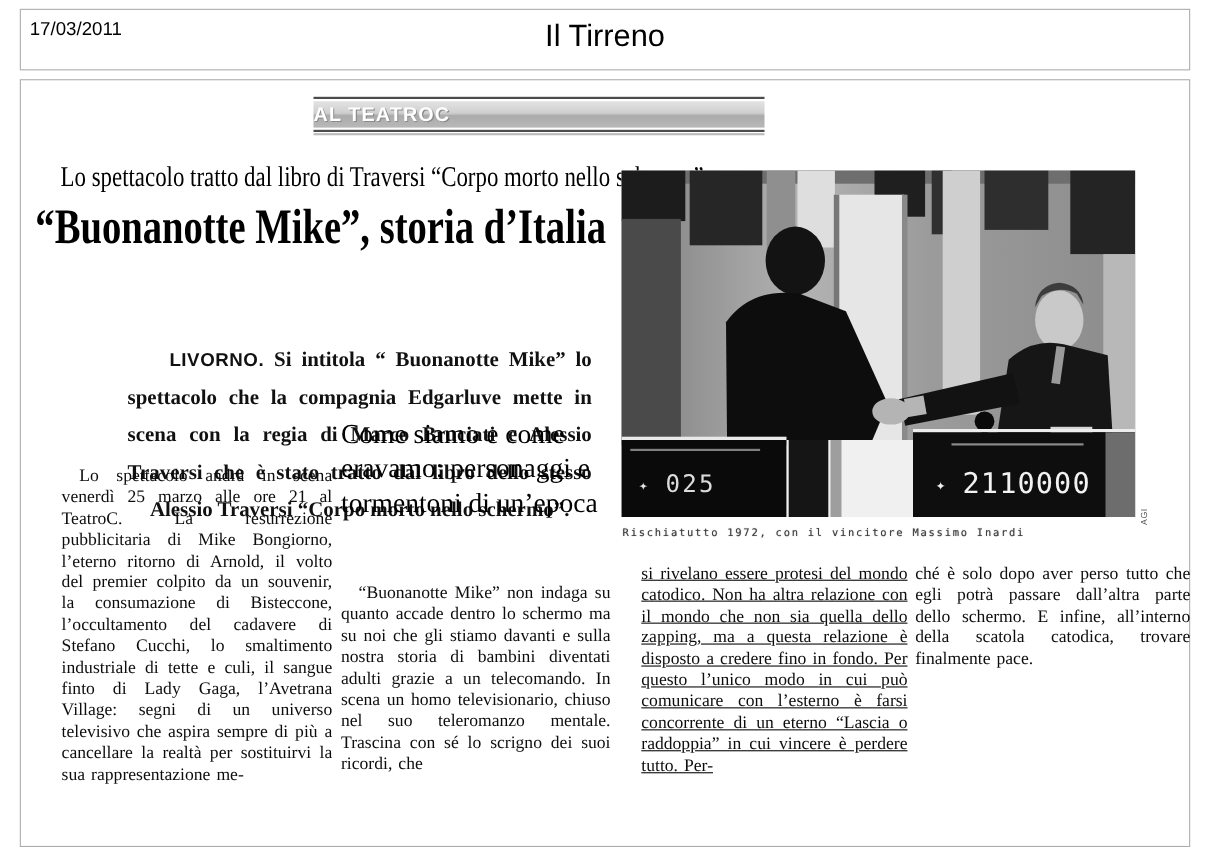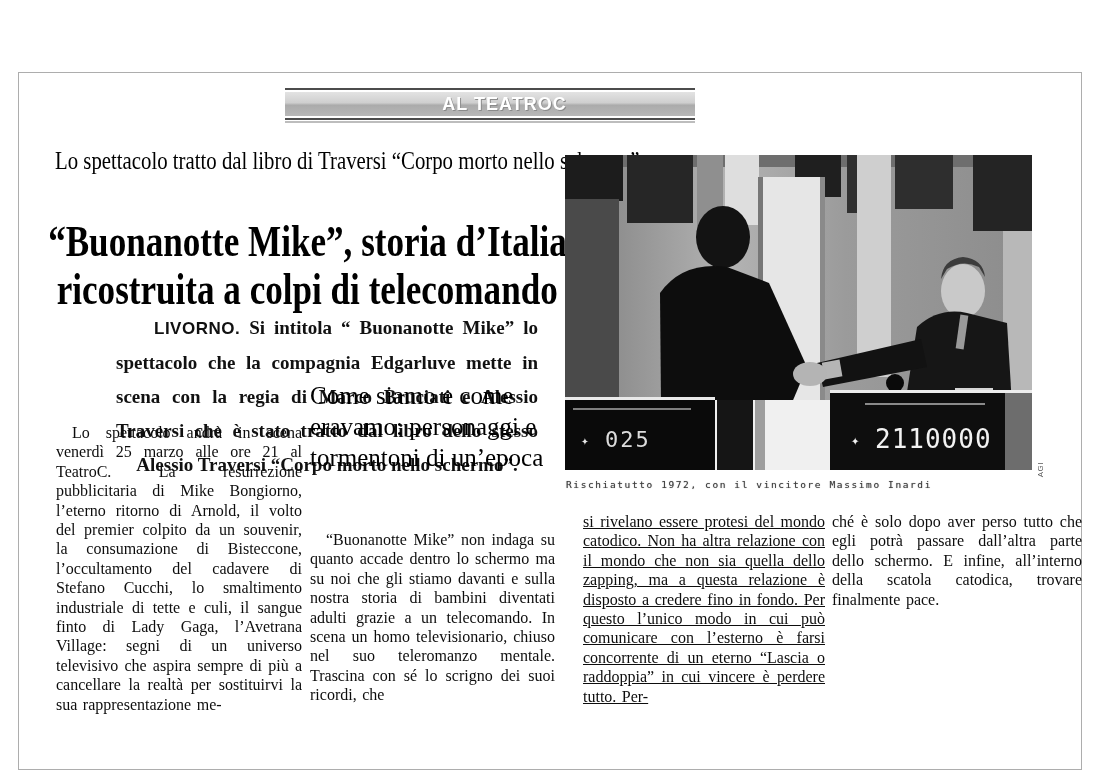--- a/index.html
+++ b/index.html
@@ -25,37 +25,37 @@
     position:absolute;left:18px;top:72px;width:1062px;height:696px;
     border:1px solid #adadad;background:#fff;
   }
   
   #section-banner{
     position:absolute;left:285px;top:88px;width:410px;height:34px;
   }
   #section-banner .rule-top{height:2px;background:#4c4c4c;margin-bottom:2px;}
   #section-banner .bar{
     height:24px;background:linear-gradient(#e3e3e3 0%,#cfcfcf 45%,#ababab 55%,#b8b8b8 100%);
-    display:flex;align-items:center;justify-content:center;padding-left:29px;
+    display:flex;align-items:center;justify-content:flex-start;
   }
   #section-banner .bar span{
     font-family:"Liberation Sans",sans-serif;font-weight:bold;font-size:18px;
     color:#ffffff;letter-spacing:1px;text-shadow:1px 1px 0 #8a8a8a;
   }
   #section-banner .rule-bottom{height:2px;background:#4c4c4c;margin-top:2px;box-shadow:0 3px 0 #bdbdbd;}
   
   #kicker{
     position:absolute;left:55px;top:146px;width:500px;white-space:nowrap;
   }
   #kicker span{
     display:inline-block;transform:scaleX(0.80);transform-origin:left center;
     font-size:26px;color:#000;
   }
   #headline{
-    position:absolute;left:42px;top:182px;width:530px;text-align:center;margin-top:35px;
+    position:absolute;left:26px;top:182px;width:530px;text-align:center;
   }
   #headline .hl{
     display:flex;justify-content:center;white-space:nowrap;
   }
   #headline .hl span{
     display:inline-block;transform:scaleX(0.78);transform-origin:center;
     font-weight:bold;font-size:45px;line-height:48px;color:#000;
   }
   
   #lead{
@@ -94,41 +94,42 @@
   #subhead{
     position:absolute;left:310px;top:380px;width:250px;
     font-size:25px;line-height:31px;color:#000;text-align:left;
   }
 </style>
 </head>
 <body>
 
 <div id="page">
 
+  <div id="header-box">
+    <div id="date-label">17/03/2011</div>
+    <div id="masthead">Il Tirreno</div>
+  </div>
 
   <div id="article-box"></div>
 
   <div id="section-banner">
     <div class="rule-top"></div>
     <div class="bar">
       <span>AL TEATROC</span>
     </div>
     <div class="rule-bottom"></div>
   </div>
 
   <div id="kicker">
     <span>Lo spettacolo tratto dal libro di Traversi “Corpo morto nello schermo”</span>
   </div>
 
   <div id="headline">
     <div class="hl">
       <span>“Buonanotte Mike”, storia d’Italia</span>
-    </div>
-    <div class="hl">
-      <span>ricostruita a colpi di telecomando</span>
     </div>
   </div>
 
   <p id="lead"><span class="loc">LIVORNO.</span> <span>Si intitola “ Buonanotte Mike” lo spettacolo che la compagnia Edgarluve mette in scena con la regia di Marco Bruciati e Alessio Traversi che è stato tratto dal libro dello stesso Alessio Traversi “Corpo morto nello schermo”.</span></p>
 
   <div id="photo">
     <svg width="467" height="315" viewBox="0 0 467 315">
       <defs>
         <linearGradient id="bgGrad" x1="0" y1="0" x2="1" y2="0">
           <stop offset="0" stop-color="#7e7e7e"></stop>

